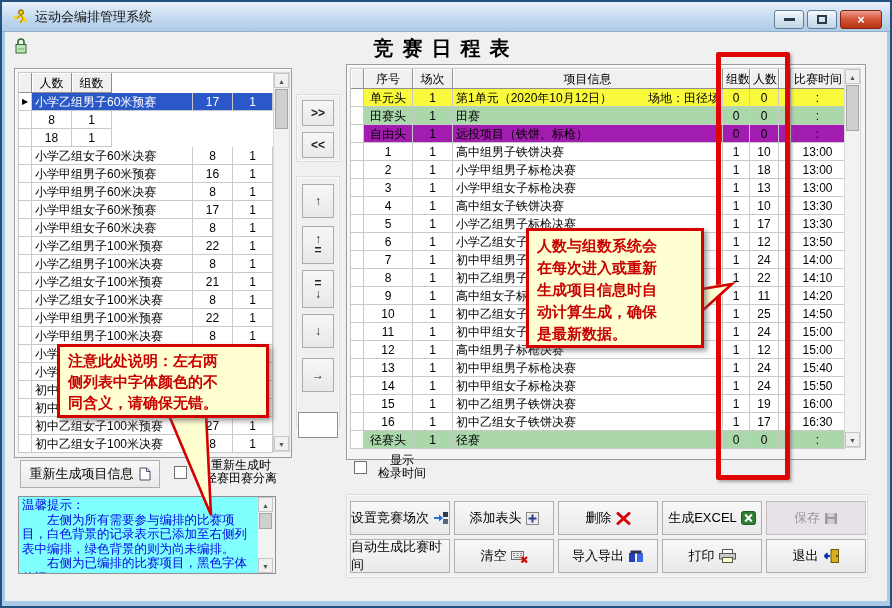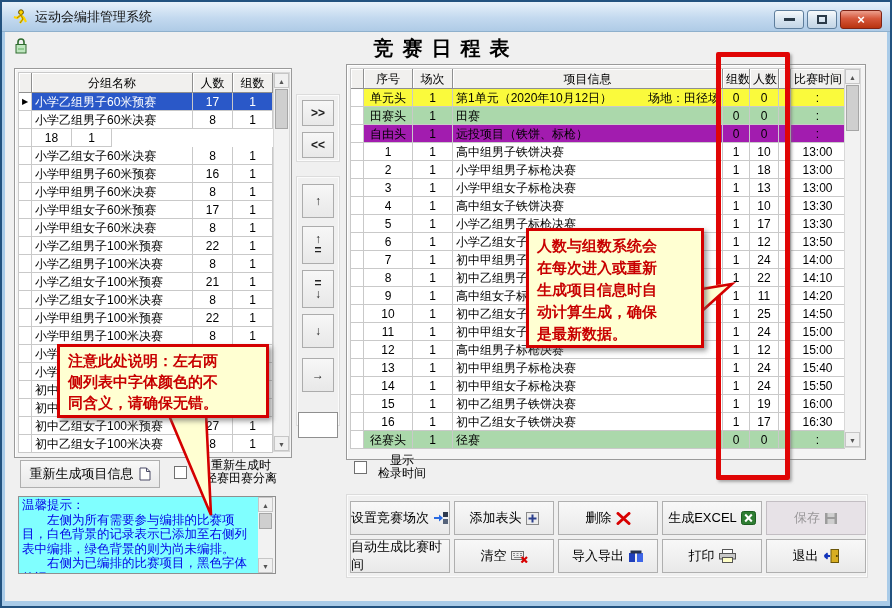--- a/index.html
+++ b/index.html
@@ -135,33 +135,31 @@
     <path d="M4 8 v-3 a3 3 0 0 1 6 0 v3" fill="none" stroke="#2E6B2E" stroke-width="1.6"></path>
     <rect x="2" y="7.5" width="10" height="8.5" fill="#BFE6BF" stroke="#2E6B2E"></rect>
     <rect x="4" y="11" width="6" height="2" fill="#8FCB8F"></rect>
   </svg>
   <div class="page-title">竞赛日程表</div>
 
   <div class="panel" style="left:12px; top:66px; width:278px; height:390px;"></div>
   <div class="tbl" style="left:16px; top:70px;">
       <div class="trow">
         <div class="cell hcell c-ind lw0"></div>
-        <div class="cell hcell lw1">分组名称</div>
         <div class="cell hcell lw2">人数</div>
         <div class="cell hcell lw3">组数</div>
       </div>
       <div class="trow sel">
         <div class="cell c-ind lw0">▶</div>
         <div class="cell lw1">小学乙组男子60米预赛</div>
         <div class="cell lw2 c-center">17</div>
         <div class="cell lw3 c-center">1</div>
       </div>
       <div class="trow">
         <div class="cell c-ind lw0"></div>
-        <div class="cell lw1">小学乙组男子60米决赛</div>
         <div class="cell lw2 c-center">8</div>
         <div class="cell lw3 c-center">1</div>
       </div>
       <div class="trow">
         <div class="cell c-ind lw0"></div>
         <div class="cell lw2 c-center">18</div>
         <div class="cell lw3 c-center">1</div>
       </div>
       <div class="trow">
         <div class="cell c-ind lw0"></div>

